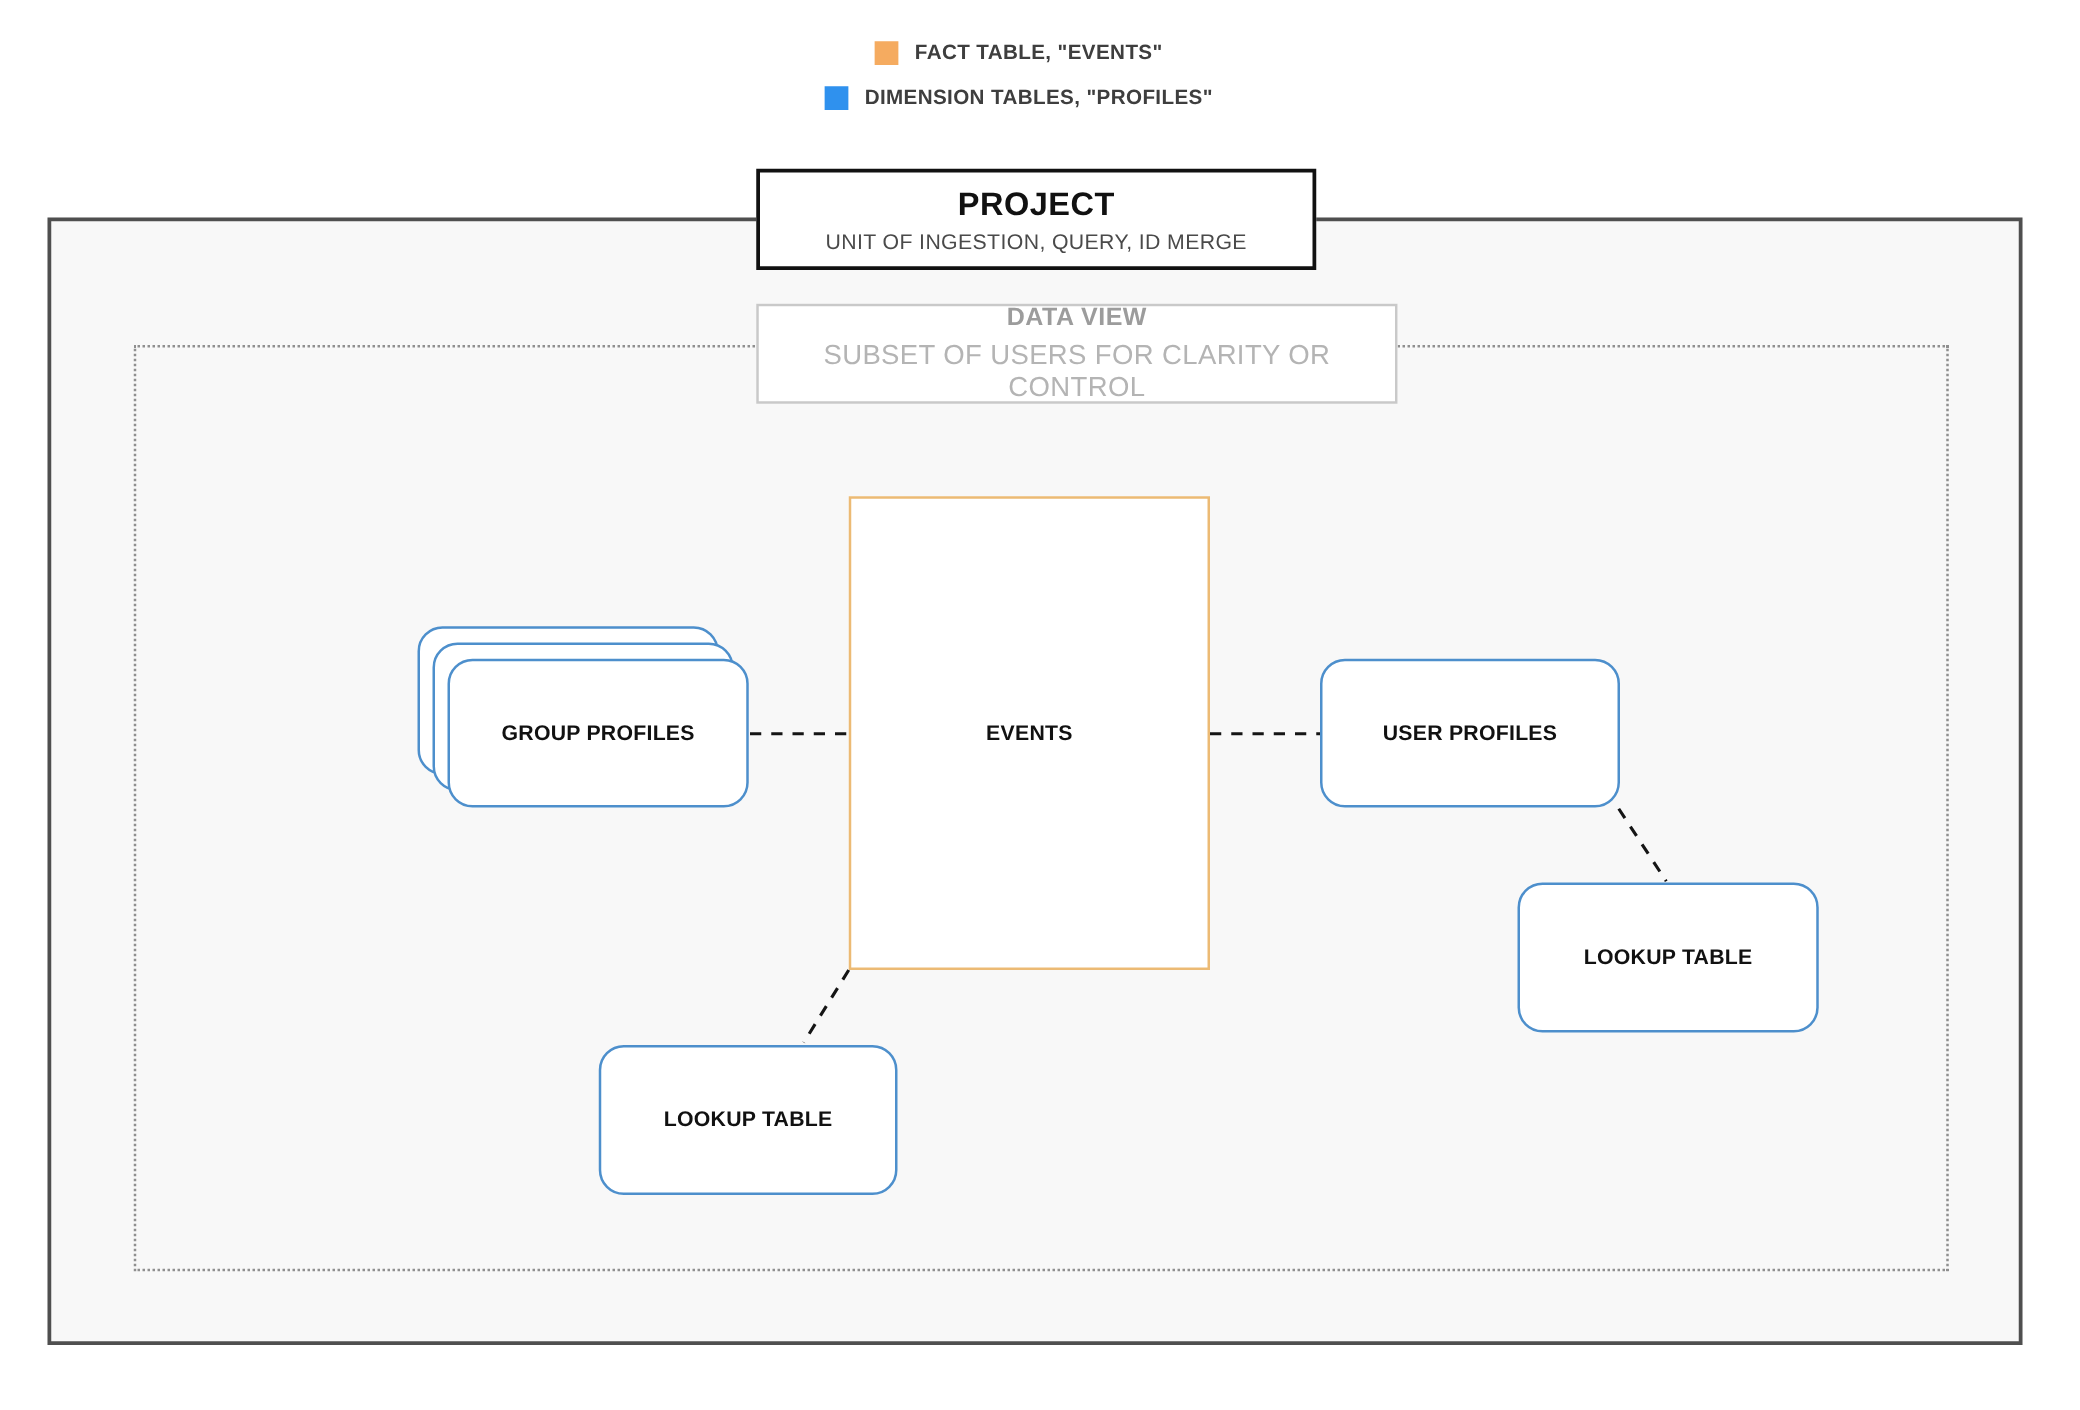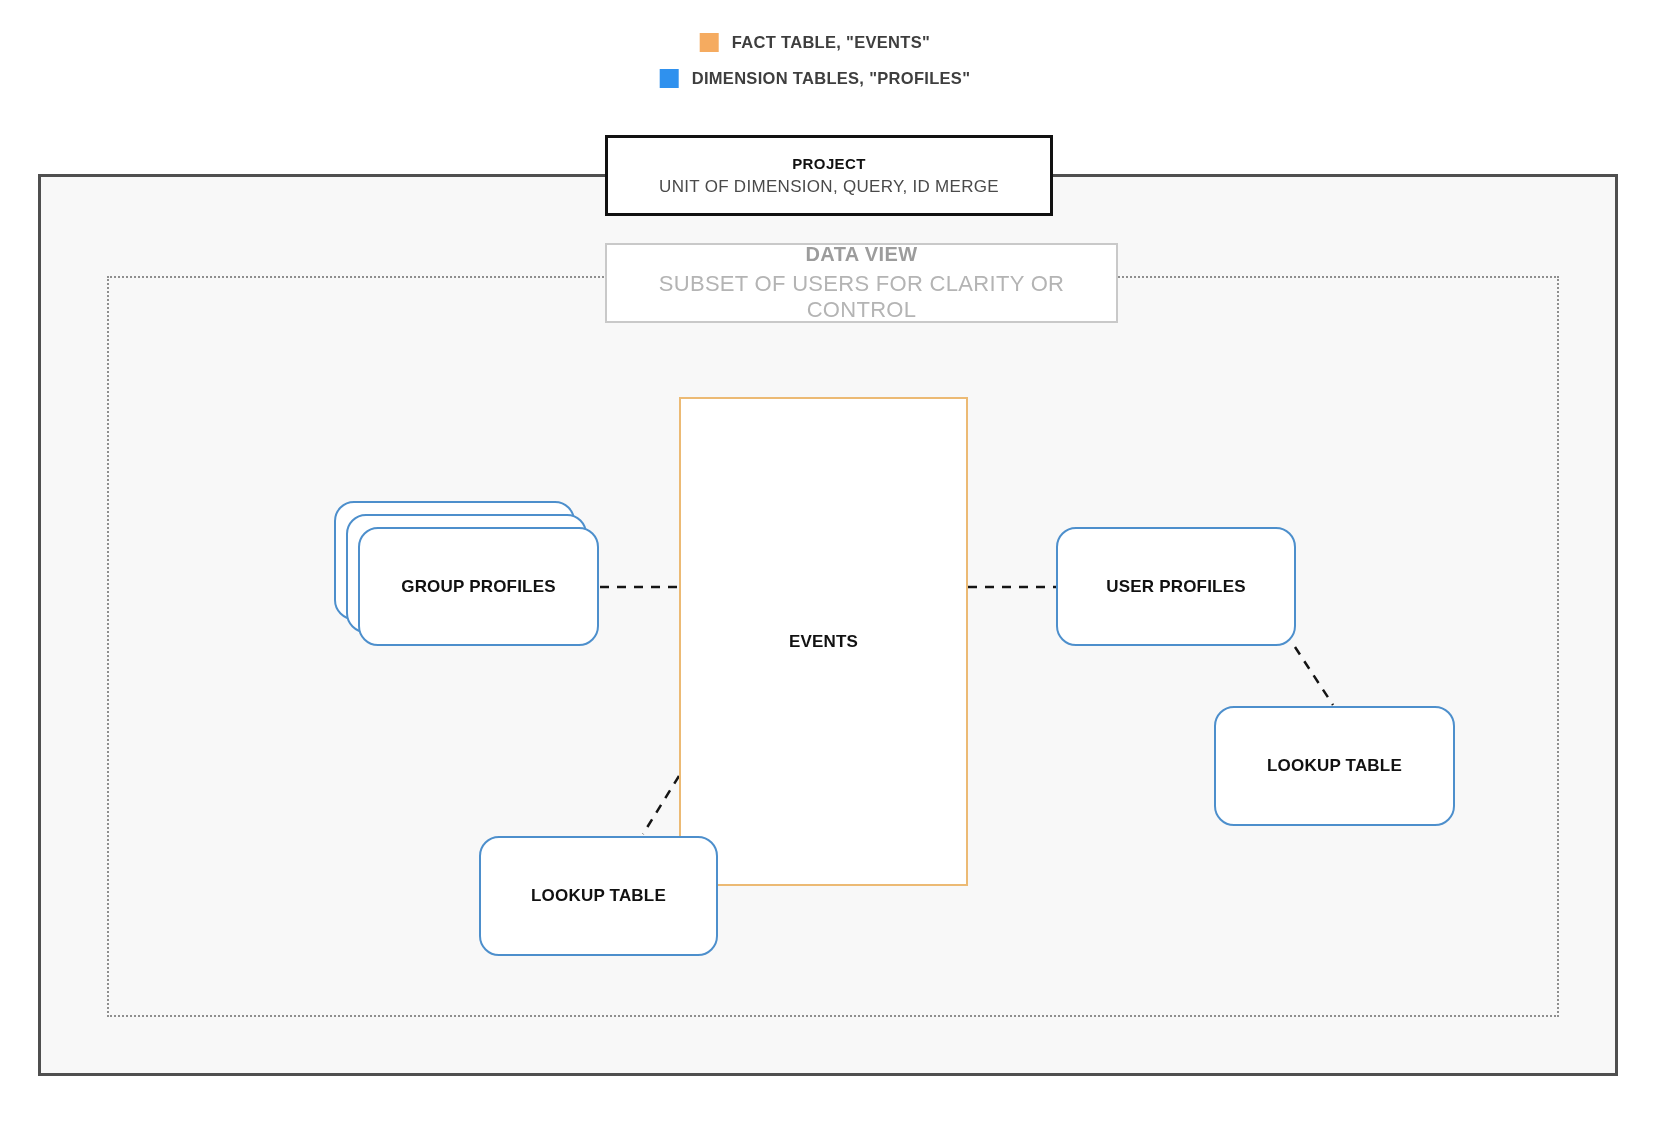--- a/index.html
+++ b/index.html
@@ -92,21 +92,21 @@
     justify-content: center;
     text-align: center;
     z-index: 4;
   }
   .project-box {
     left: 605px; top: 135px;
     width: 448px; height: 81px;
     border: 3px solid #111111;
   }
   .project-box .box-title {
-    font-size: 15px;
+    font-size: 26px;
     font-weight: bold;
     color: #111111;
     letter-spacing: 0.4px;
   }
   .project-box .box-subtitle {
     margin-top: 5px;
     font-size: 17px;
     color: #4a4a4a;
     letter-spacing: 0.3px;
   }
@@ -132,21 +132,21 @@
   .node-label {
     font-size: 17px;
     font-weight: bold;
     color: #111111;
     letter-spacing: 0.2px;
     text-align: center;
   }
   .events-box {
     position: absolute;
     left: 679px; top: 397px;
-    width: 289px; height: 489px;
+    width: 289px; height: 379px;
     box-sizing: border-box;
     border: 2px solid #ecba74;
     background: #ffffff;
     display: flex;
     align-items: center;
     justify-content: center;
     z-index: 3;
   }
   .dim-card {
     position: absolute;
@@ -189,21 +189,21 @@
       <span class="legend-label">FACT TABLE, "EVENTS"</span>
     </div>
     <div class="legend-row">
       <span class="swatch swatch-dimension"></span>
       <span class="legend-label">DIMENSION TABLES, "PROFILES"</span>
     </div>
   </div>
 
   <div class="header-box project-box">
     <div class="box-title">PROJECT</div>
-    <div class="box-subtitle">UNIT OF DIMENSION, QUERY, ID MERGE</div>
+    <div class="box-subtitle">UNIT OF INGESTION, QUERY, ID MERGE</div>
   </div>
 
   <div class="header-box dataview-box">
     <div class="box-title">DATA VIEW</div>
     <div class="box-subtitle">SUBSET OF USERS FOR CLARITY OR CONTROL</div>
   </div>
 
   <div class="events-box">
     <span class="node-label">EVENTS</span>
   </div>

